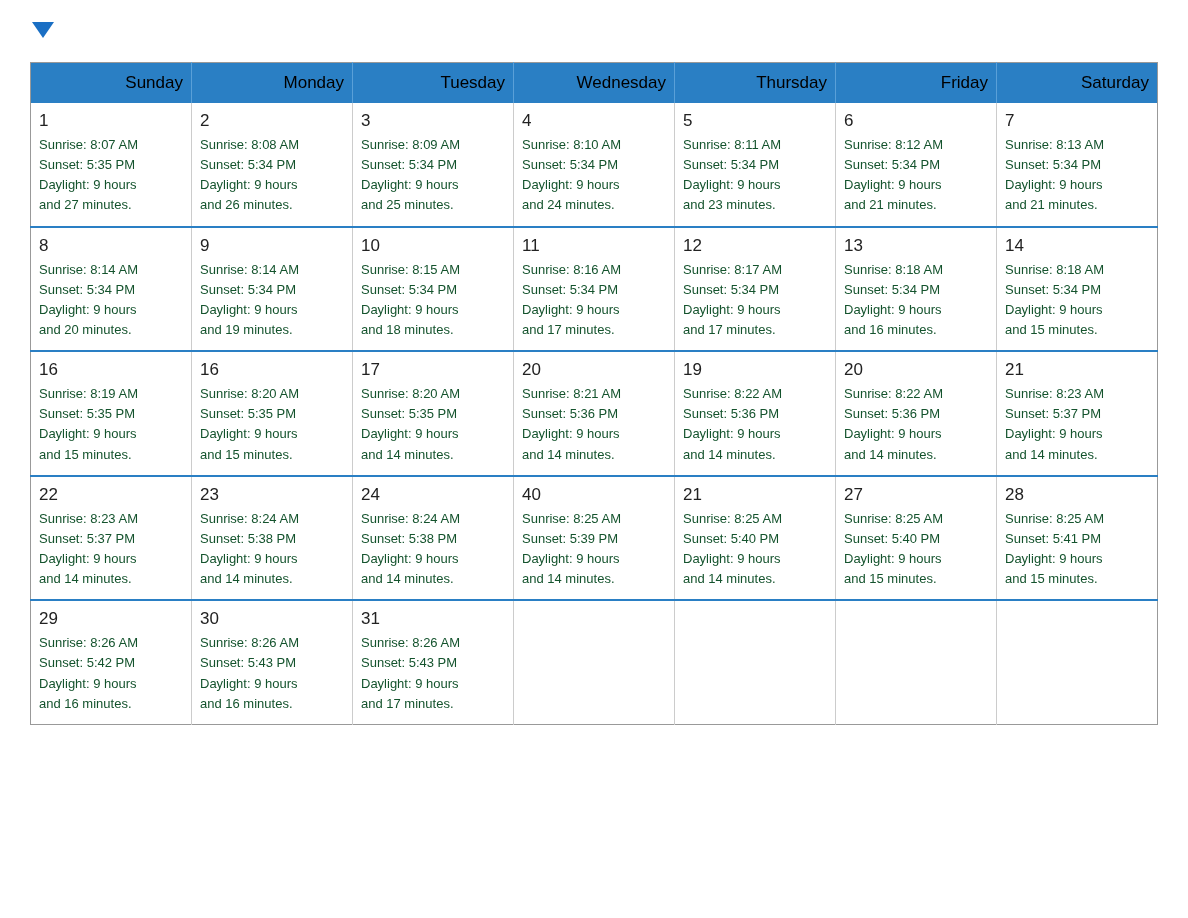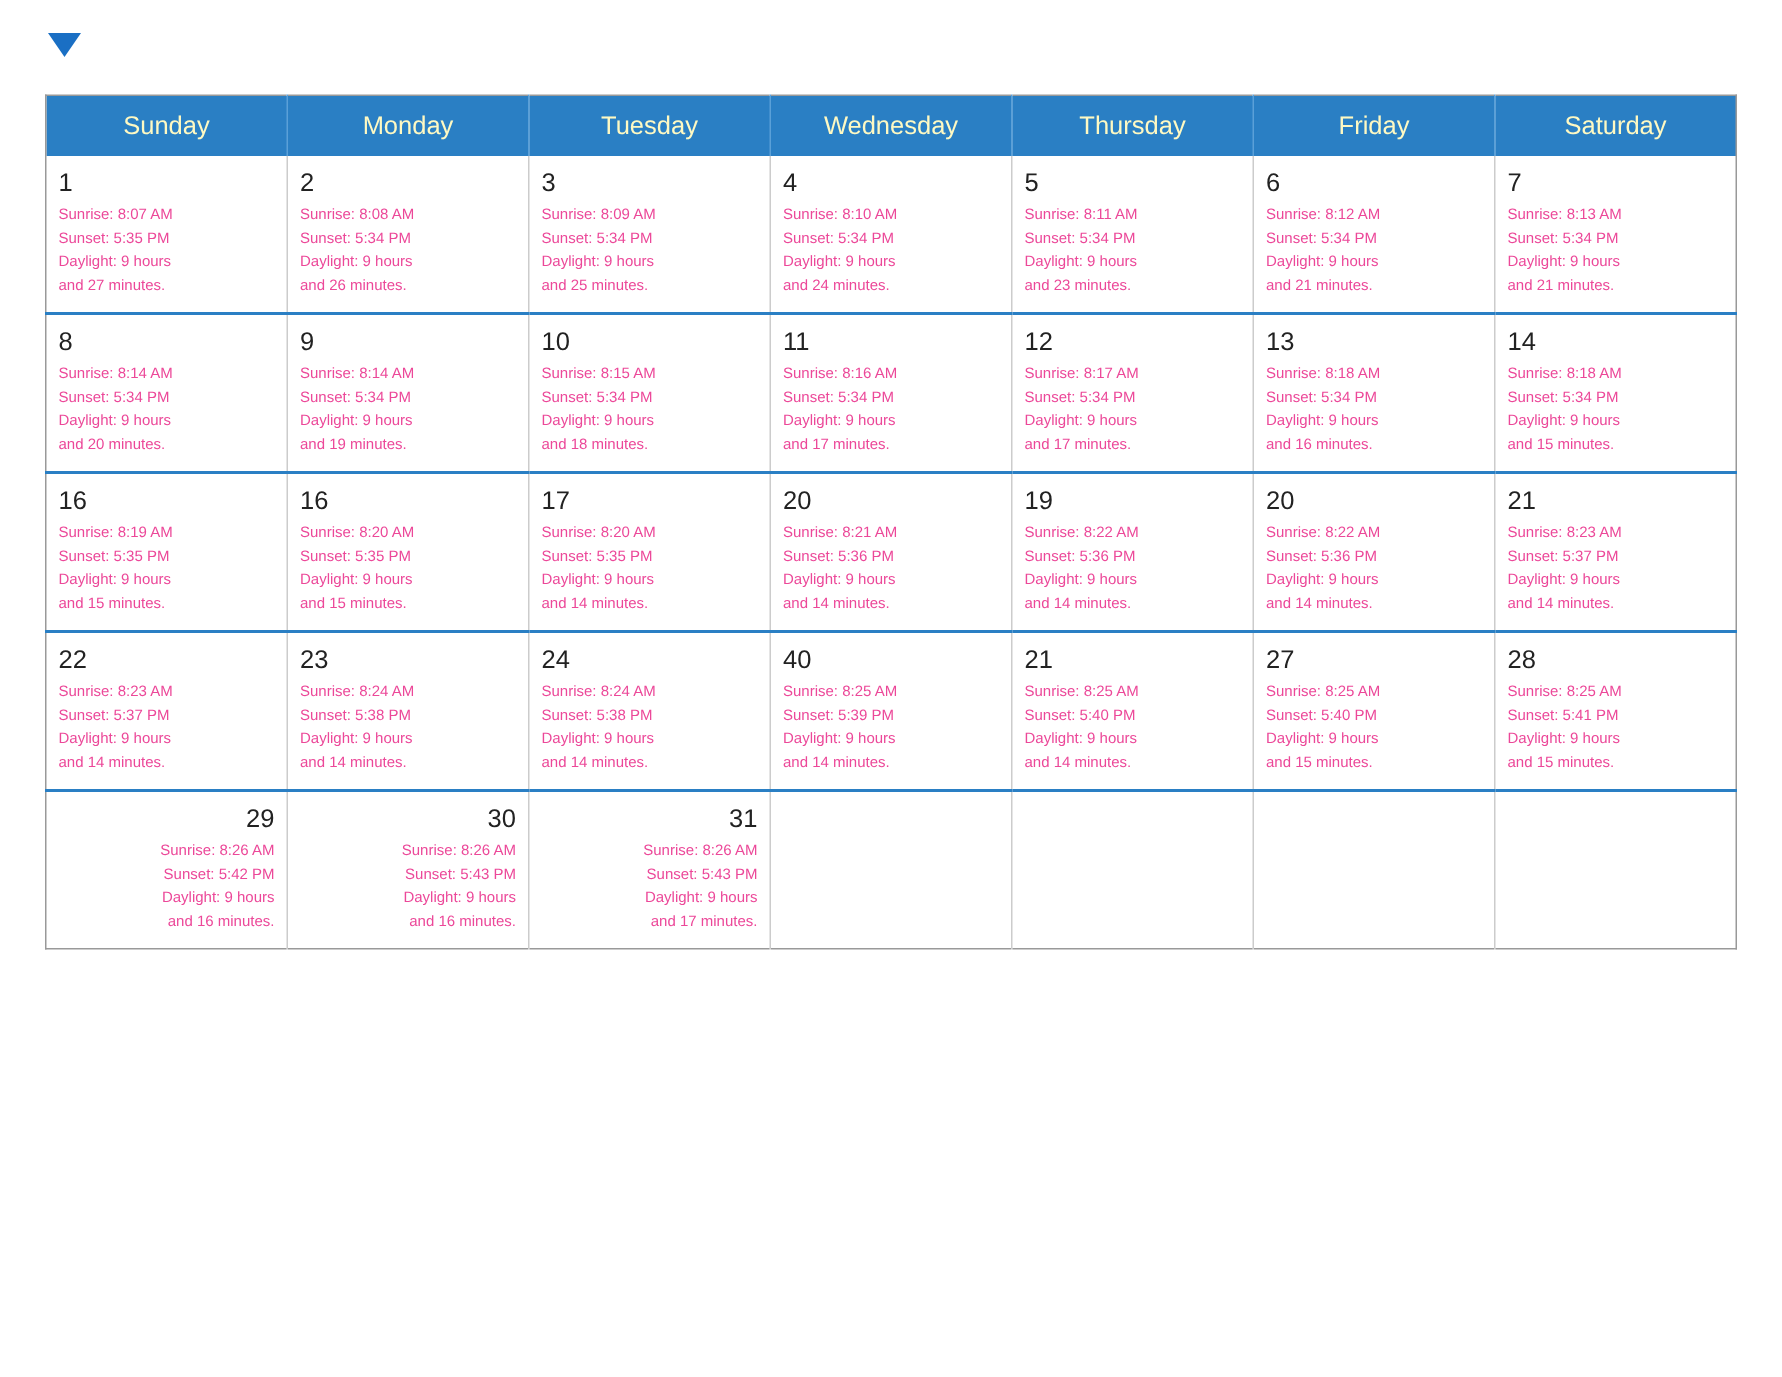--- a/index.html
+++ b/index.html
@@ -31,54 +31,53 @@
       color: #555;
       margin-top: 4px;
     }
     .calendar {
       width: 100%;
       border-collapse: collapse;
       border: 1px solid #999;
     }
     .calendar th {
       background-color: #2a7fc4;
-      color: #fef9c3;
+      color: #000000;
       padding: 10px 8px;
-      text-align: center;
+      text-align: right;
       font-size: 17px;
       font-weight: normal;
       border-right: 1px solid #5aa0d8;
     }
     .calendar th:last-child {
       border-right: none;
     }
     .calendar td {
       vertical-align: top;
       padding: 8px 8px 10px 8px;
       border-right: 1px solid #ccc;
       border-bottom: 2px solid #2a7fc4;
       width: calc(100% / 7);
       min-height: 110px;
     }
     .calendar td:last-child {
       border-right: none;
     }
     .calendar tr:last-child td {
       border-bottom: none;
-      text-align: right;
     }
     .day-number {
       font-size: 17px;
       font-weight: normal;
       color: #222;
       margin-bottom: 4px;
     }
     .day-info {
-      font-size: 10px;
-      color: #ec4899;
+      font-size: 13px;
+      color: #14532d;
       line-height: 1.55;
     }
     .empty-cell {
       background: #fff;
     }
     
     .logo-container {
       display: flex;
       flex-direction: column;
     }

